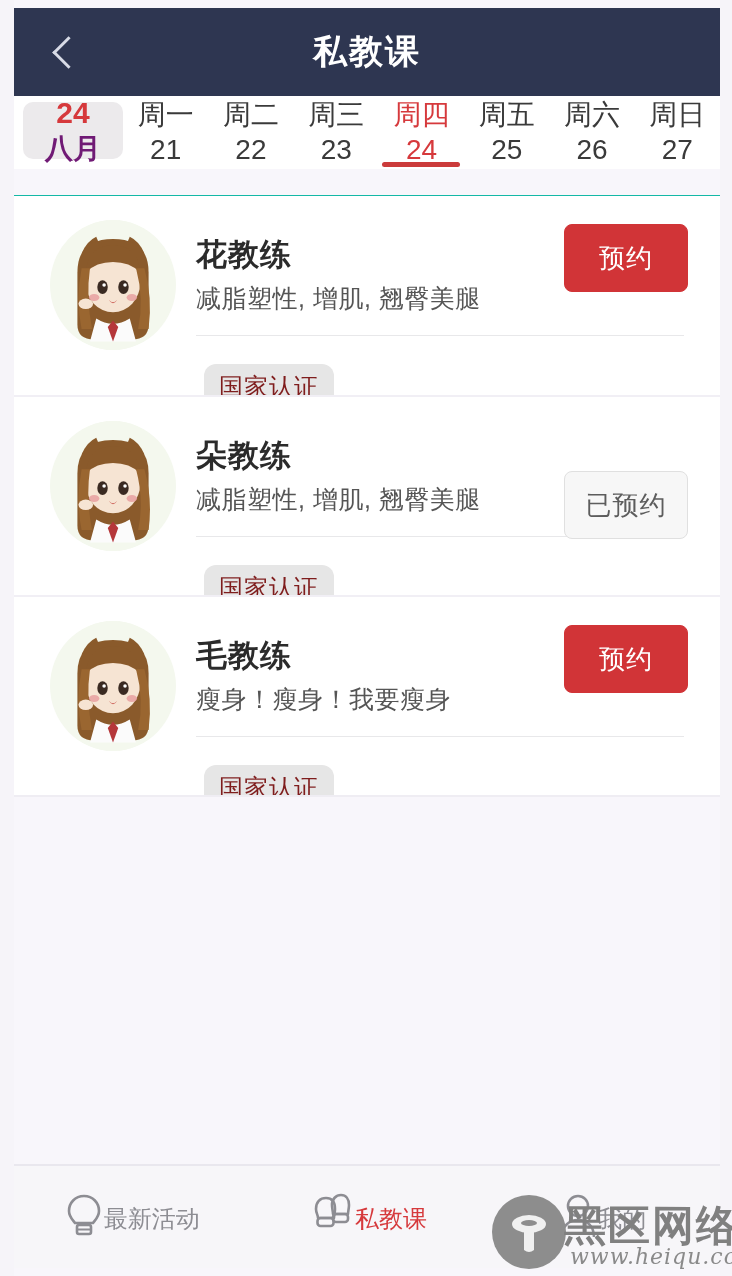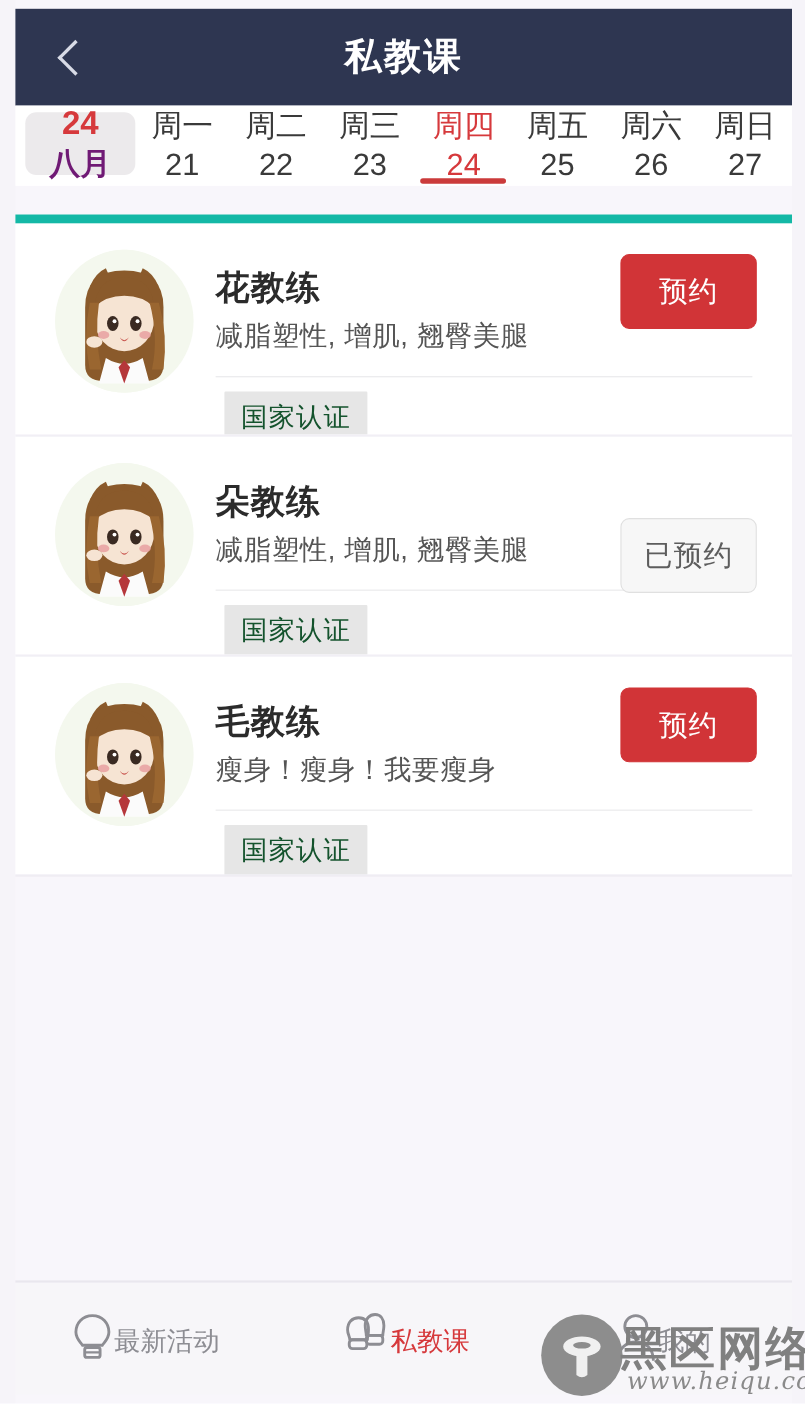--- a/index.html
+++ b/index.html
@@ -154,21 +154,21 @@
   .coach-card {
     position: relative;
     background: #ffffff;
     height: 200px;
     border-top: 2px solid #f1eff5;
     box-sizing: border-box;
     display: flex;
     align-items: flex-start;
   }
   .coach-card:first-child {
-    border-top: 8px solid #14b8a6;
+    border-top: 1px solid #14b8a6;
     text-align: right;
   }
 
   .avatar {
     position: relative;
     flex: 0 0 140px;
     height: 145px;
     margin-top: 18px;
     margin-left: 28px;
   }
@@ -208,25 +208,25 @@
     letter-spacing: 0.5px;
   }
   .hr {
     position: absolute;
     left: 0; top: 139px;
     width: 488px; height: 1px;
     background: #e8e8ea;
   }
   .cert-chip {
     position: absolute;
-    left: 8px; top: 153px;
+    left: 8px; top: 168px;
     background: #e6e6e6;
-    color: #14532d;
+    color: #7f1d1d;
     font-size: 24px;
-    border-radius: 1px;
+    border-radius: 12px;
     padding: 7px 15px 8px 15px;
     letter-spacing: 1px;
   }
 
   .book-btn {
     position: absolute;
     right: 12px; top: 28px;
     width: 124px; height: 68px;
     border-radius: 8px;
     display: flex;

